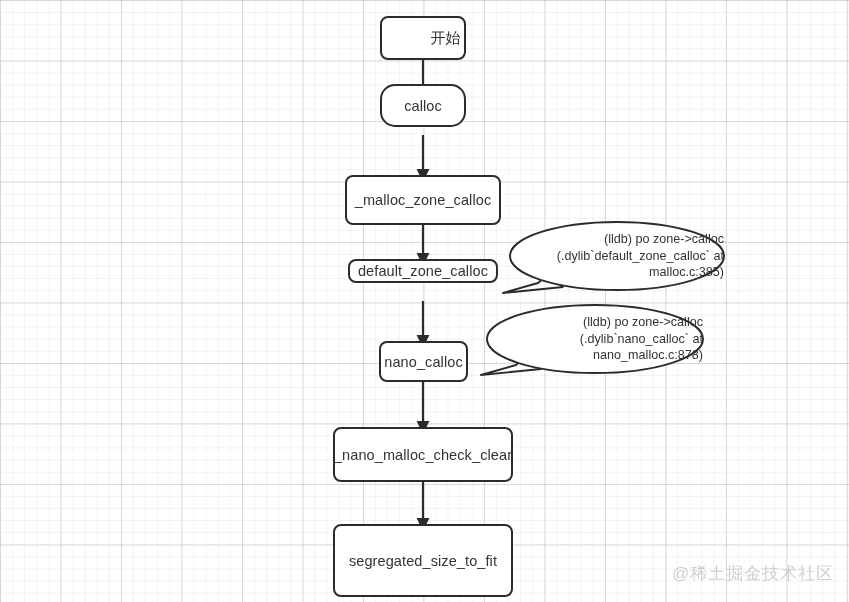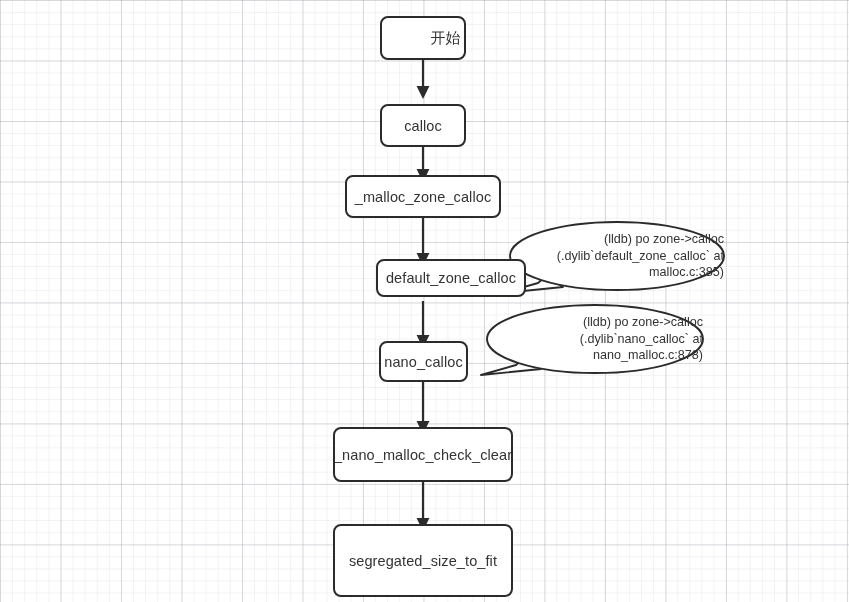--- a/index.html
+++ b/index.html
@@ -92,30 +92,31 @@
     <g id="callouts-group">
         <path d="M 538 283 L 503 293 L 563 287 L 546 276 Z" fill="#ffffff" stroke="#2b2b2b" stroke-width="1.9" stroke-linejoin="round"></path>
         <ellipse cx="617" cy="256" rx="107" ry="34" fill="#ffffff" stroke="#2b2b2b" stroke-width="1.9"></ellipse>
         <path d="M 516 365 L 481 375 L 541 369 L 524 358 Z" fill="#ffffff" stroke="#2b2b2b" stroke-width="1.9" stroke-linejoin="round"></path>
         <ellipse cx="595" cy="339" rx="108" ry="34" fill="#ffffff" stroke="#2b2b2b" stroke-width="1.9"></ellipse>
       </g>
   </svg>
 
   <div id="nodes-layer">
       <div class="node-box cjk" style="left: 380px; top: 16px; width: 86px; height: 44px;">开始</div>
-      <div class="node-box" style="left: 380px; top: 104px; width: 86px; height: 43px;">calloc</div>
-      <div class="node-box" style="left: 345px; top: 175px; width: 156px; height: 43px;">_malloc_zone_calloc</div>
-      <div class="node-box" style="left: 348px; top: 259px; width: 150px; height: 38px; margin-left: 28px;">default_zone_calloc</div>
+      <div class="node-box" style="left: 380px; top: 84px; width: 86px; height: 43px; border-radius: 15px;">calloc</div>
+      <div class="node-box" style="left: 345px; top: 175px; width: 156px; height: 50px;">_malloc_zone_calloc</div>
+      <div class="node-box" style="left: 348px; top: 259px; width: 150px; height: 24px;">default_zone_calloc</div>
       <div class="node-box" style="left: 379px; top: 341px; width: 89px; height: 41px;">nano_calloc</div>
       <div class="node-box" style="left: 333px; top: 427px; width: 180px; height: 55px; text-align: right;">_nano_malloc_check_clear</div>
       <div class="node-box" style="left: 333px; top: 524px; width: 180px; height: 73px;">segregated_size_to_fit</div>
     </div>
   <div id="callout-text-layer">
       <div class="callout-text" style="left: 510px; top: 231px; width: 214px;">(lldb) po zone-&gt;calloc
 (.dylib`default_zone_calloc` at
 malloc.c:385)</div>
       <div class="callout-text" style="left: 487px; top: 314px; width: 216px;">(lldb) po zone-&gt;calloc
 (.dylib`nano_calloc` at
 nano_malloc.c:878)</div>
     </div>
 
+  <div class="watermark" style="left: 672px; top: 562px;">@稀土掘金技术社区</div>
 
 </div>
 
 </body></html>

